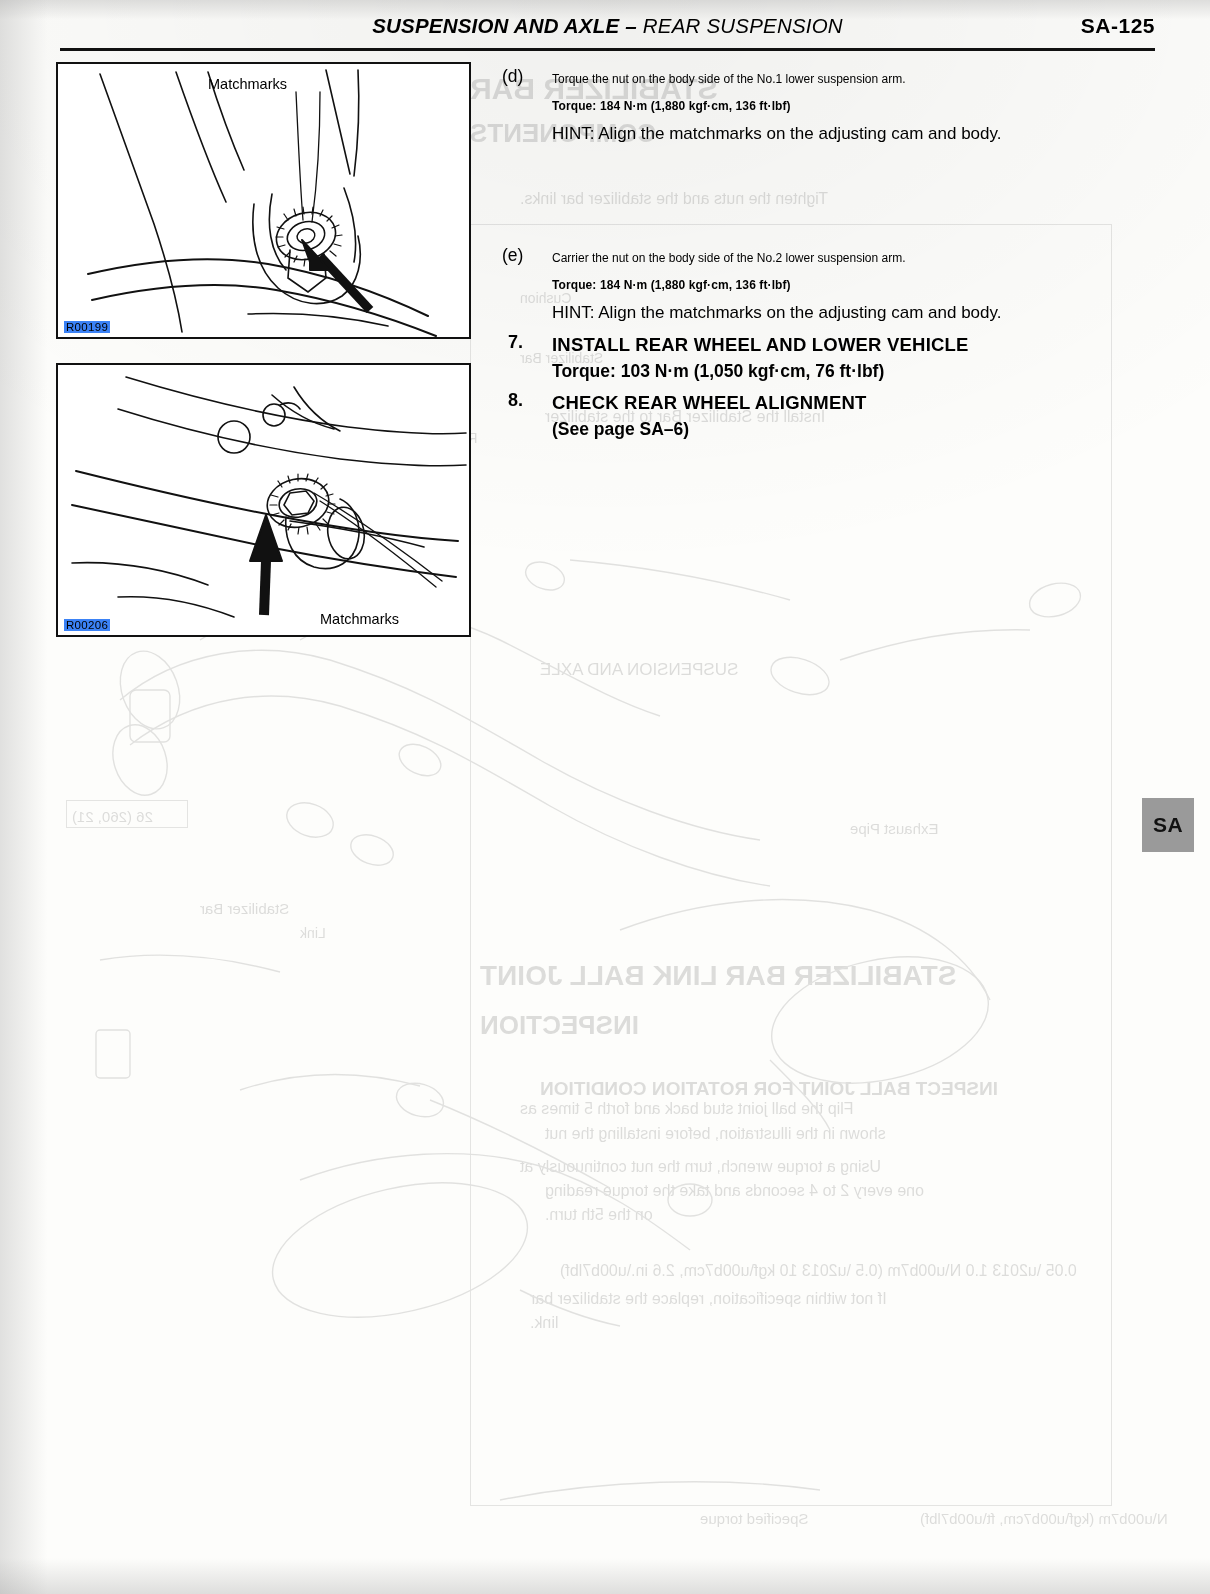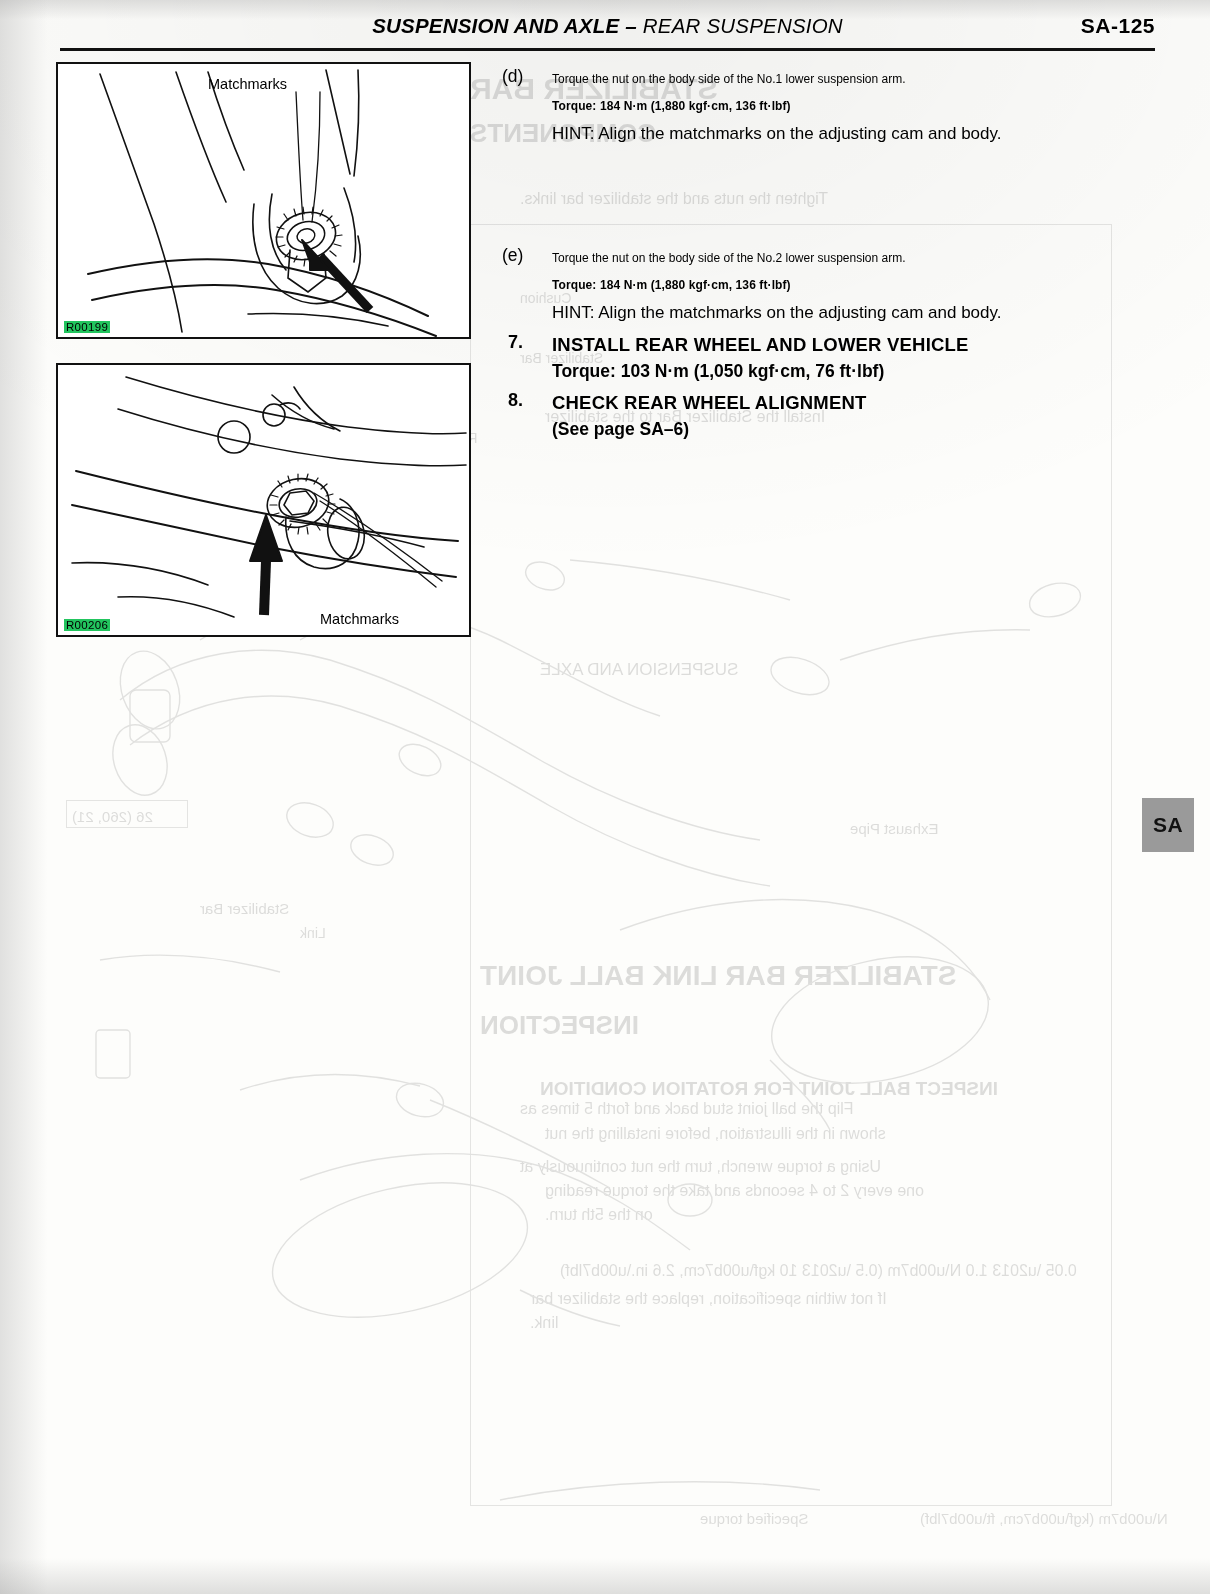--- a/index.html
+++ b/index.html
@@ -95,21 +95,21 @@
   #figure-1 { left: 56px; top: 62px; width: 411px; height: 273px; }
   #figure-2 { left: 56px; top: 363px; width: 411px; height: 270px; }
 
   .fig-code {
     position: absolute;
     left: 6px;
     bottom: 4px;
     font-size: 11.5px;
     font-family: "Liberation Sans", sans-serif;
     letter-spacing: 0.3px;
-    background: #22c55e;
+    background: #3b82f6;
     padding: 0 2px;
   }
   .fig-label {
     position: absolute;
     font-size: 14.5px;
     background: transparent;
     white-space: nowrap;
   }
   #fig1-label { left: 150px; top: 12px; }
   #fig2-label { left: 262px; bottom: 8px; }
@@ -418,21 +418,21 @@
       <div class="sub-marker">(d)</div>
       <div class="body-text">Torque the nut on the body side of the No.1 lower suspension arm.</div>
       <div class="torque-line">Torque: 184 N·m (1,880 kgf·cm, 136 ft·lbf)</div>
       <div class="hint-line">HINT: Align the matchmarks on the adjusting cam and body.</div>
     </div>
 
     <div class="gap-1"></div>
 
     <div class="sub-step">
       <div class="sub-marker">(e)</div>
-      <div class="body-text">Torque the nut on the body side of the No.2 lower suspension arm.</div>
+      <div class="body-text">Carrier the nut on the body side of the No.2 lower suspension arm.</div>
       <div class="torque-line">Torque: 184 N·m (1,880 kgf·cm, 136 ft·lbf)</div>
       <div class="hint-line">HINT: Align the matchmarks on the adjusting cam and body.</div>
     </div>
 
     <div class="num-step">
       <div class="num-marker">7.</div>
       <div class="num-title">INSTALL REAR WHEEL AND LOWER VEHICLE</div>
       <div class="num-sub">Torque: 103 N·m (1,050 kgf·cm, 76 ft·lbf)</div>
     </div>
 

